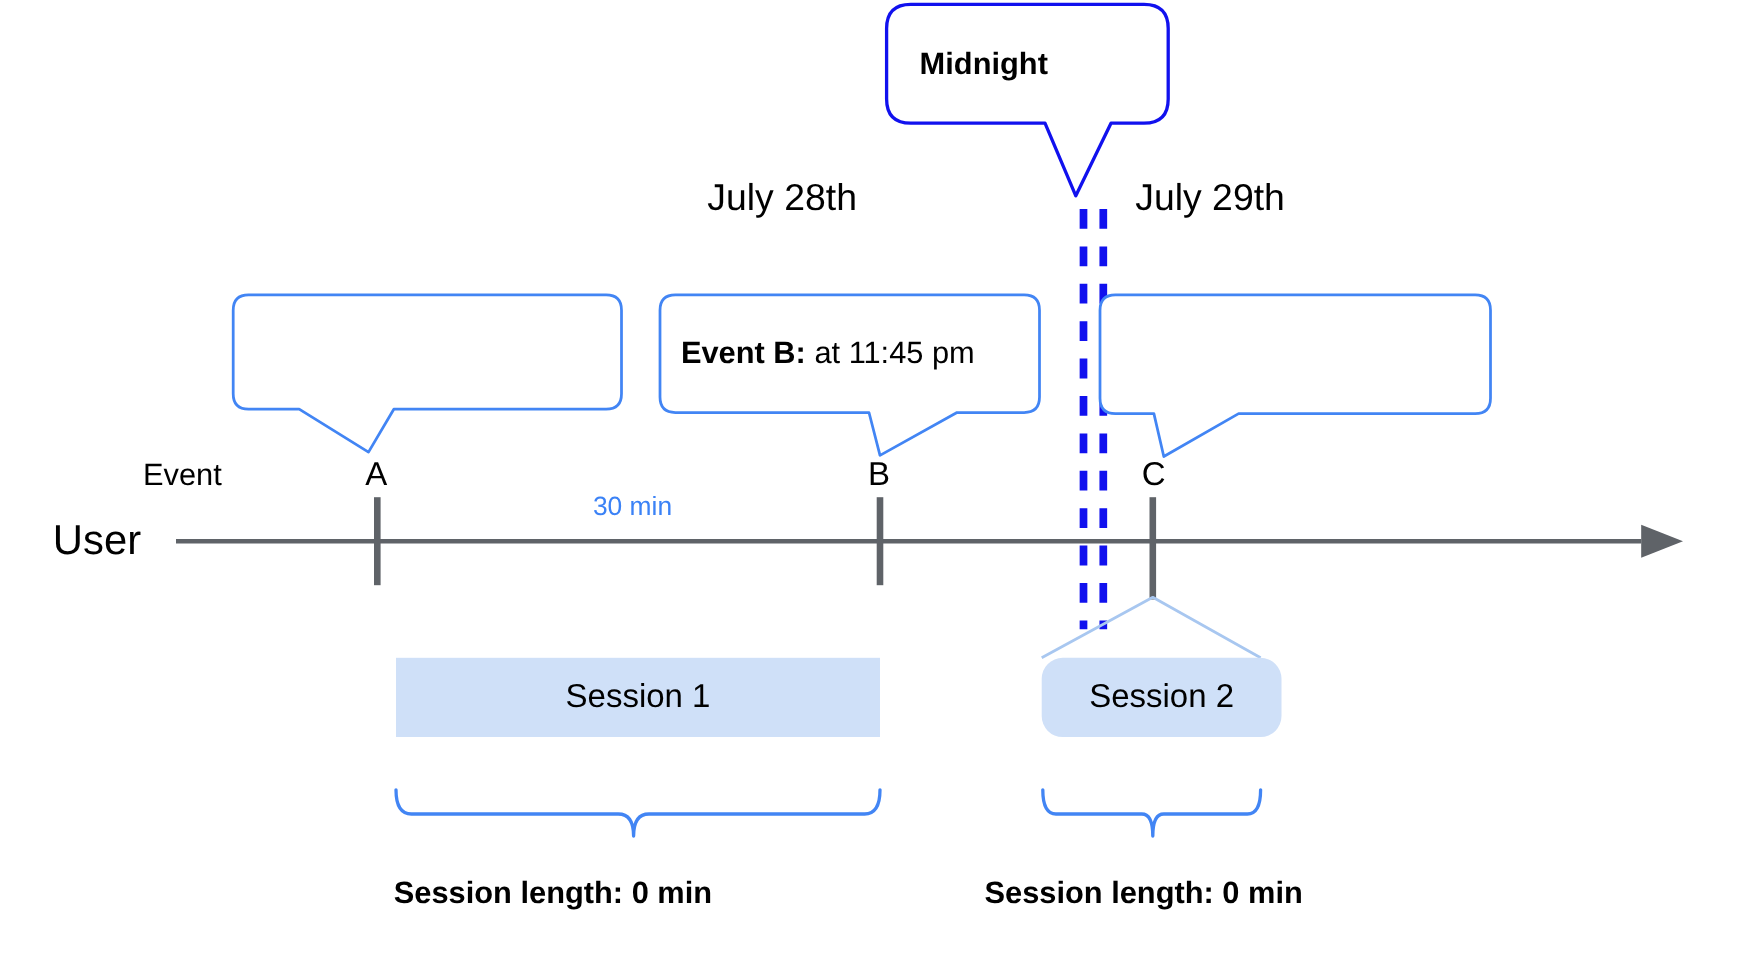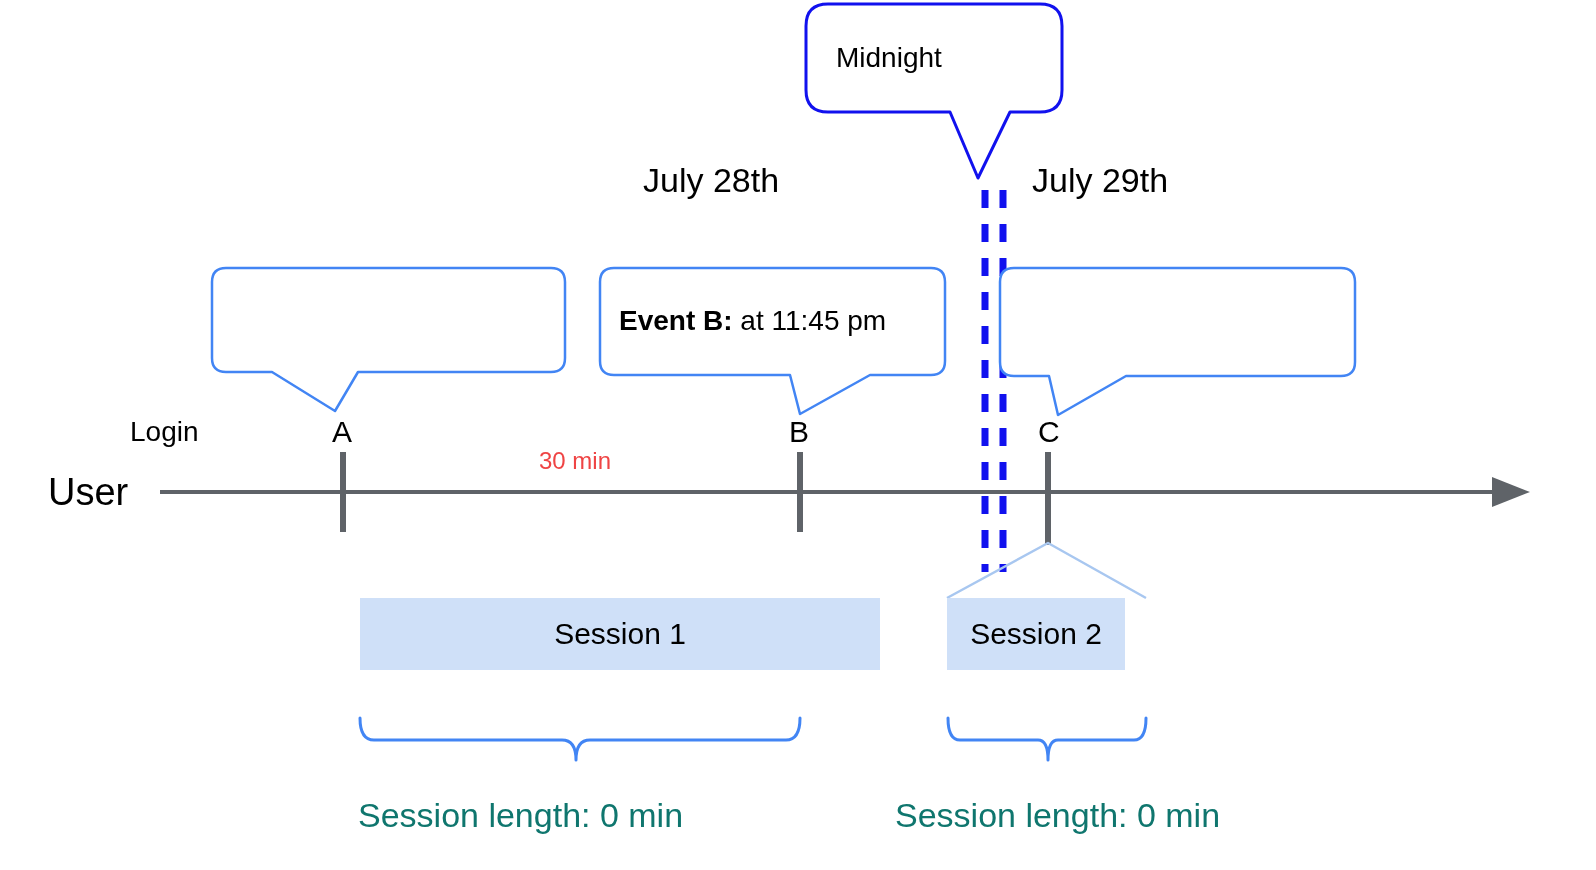--- a/index.html
+++ b/index.html
@@ -35,21 +35,21 @@
   
   .callout-text {
     font-size: 28px;
     color: #000000;
   }
   .callout-text b {
     font-weight: bold;
   }
   .callout-midnight-text {
     font-size: 28px;
-    font-weight: normal;
+    font-weight: bold;
     color: #000000;
   }
   
   .date-label {
     font-size: 34px;
     color: #000000;
   }
   
   .user-label {
     font-size: 38px;
@@ -58,37 +58,38 @@
   .events-label {
     font-size: 28px;
     color: #000000;
   }
   .marker-label {
     font-size: 30px;
     color: #000000;
   }
   .gap-label {
     font-size: 24px;
-    color: #ef4444;
+    color: #3b82f6;
   }
   
   .session-box {
     position: absolute;
     background: #cfe0f8;
     display: flex;
     align-items: center;
     justify-content: center;
   }
   .session-box span {
     font-size: 30px;
     color: #000000;
   }
   .session-length {
-    font-size: 34px;
-    color: #0f766e;
+    font-size: 28px;
+    color: #000000;
+    font-weight: bold;
   }
 </style>
 </head>
 <body>
 
 <div id="stage">
 
   <svg class="layer" viewBox="0 0 1596 870">
 
     <g>
@@ -200,33 +201,33 @@
 
   <div class="txt date-label" style="left:643px; top:163px;">July 28th</div>
   <div class="txt date-label" style="left:1032px; top:163px;">July 29th</div>
 
 
   <div class="txt callout-text" style="left:619px; top:307px;">
     <b>Event B:</b><span> at 11:45 pm</span>
   </div>
 
 
-  <div class="txt events-label" style="left:130px; top:418px;">Login</div>
+  <div class="txt events-label" style="left:130px; top:418px;">Event</div>
   <div class="txt user-label" style="left:48px; top:473px;text-align:right;">User</div>
 
   <div class="txt marker-label" style="left:332px; top:417px;">A</div>
   <div class="txt marker-label" style="left:789px; top:417px;">B</div>
   <div class="txt marker-label" style="left:1038px; top:417px;">C</div>
 
   <div class="txt gap-label" style="left:539px; top:449px;">30 min</div>
 
-  <div class="session-box" style="left:360px; top:598px; width:520px; height:72px;">
+  <div class="session-box" style="left:360px; top:598px; width:440px; height:72px;">
     <span>Session 1</span>
   </div>
 
-  <div class="session-box" style="left:947px; top:598px; width:178px; height:72px;">
+  <div class="session-box" style="left:947px; top:598px; width:218px; height:72px;border-radius:19px;">
     <span>Session 2</span>
   </div>
 
   <div class="txt session-length" style="left:358px; top:798px;">Session length: 0 min</div>
   <div class="txt session-length" style="left:895px; top:798px;">Session length: 0 min</div>
 
 </div>
 
 </body></html>

